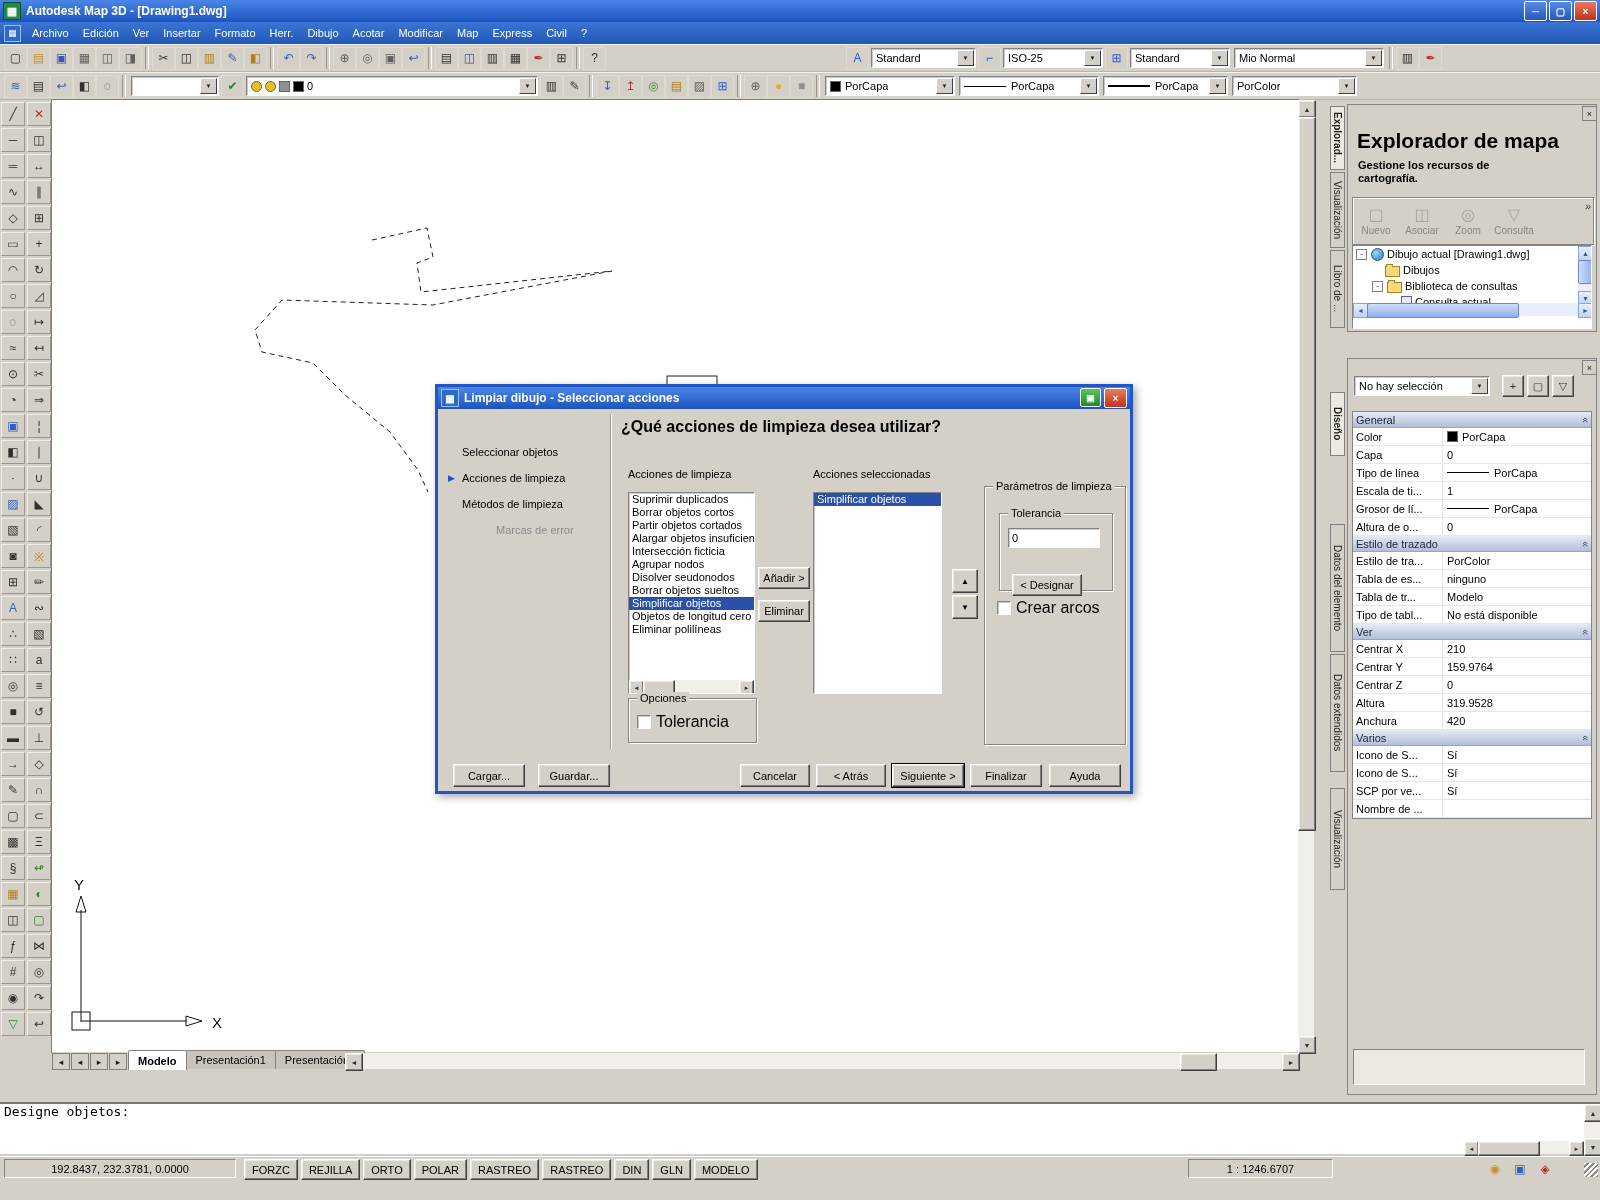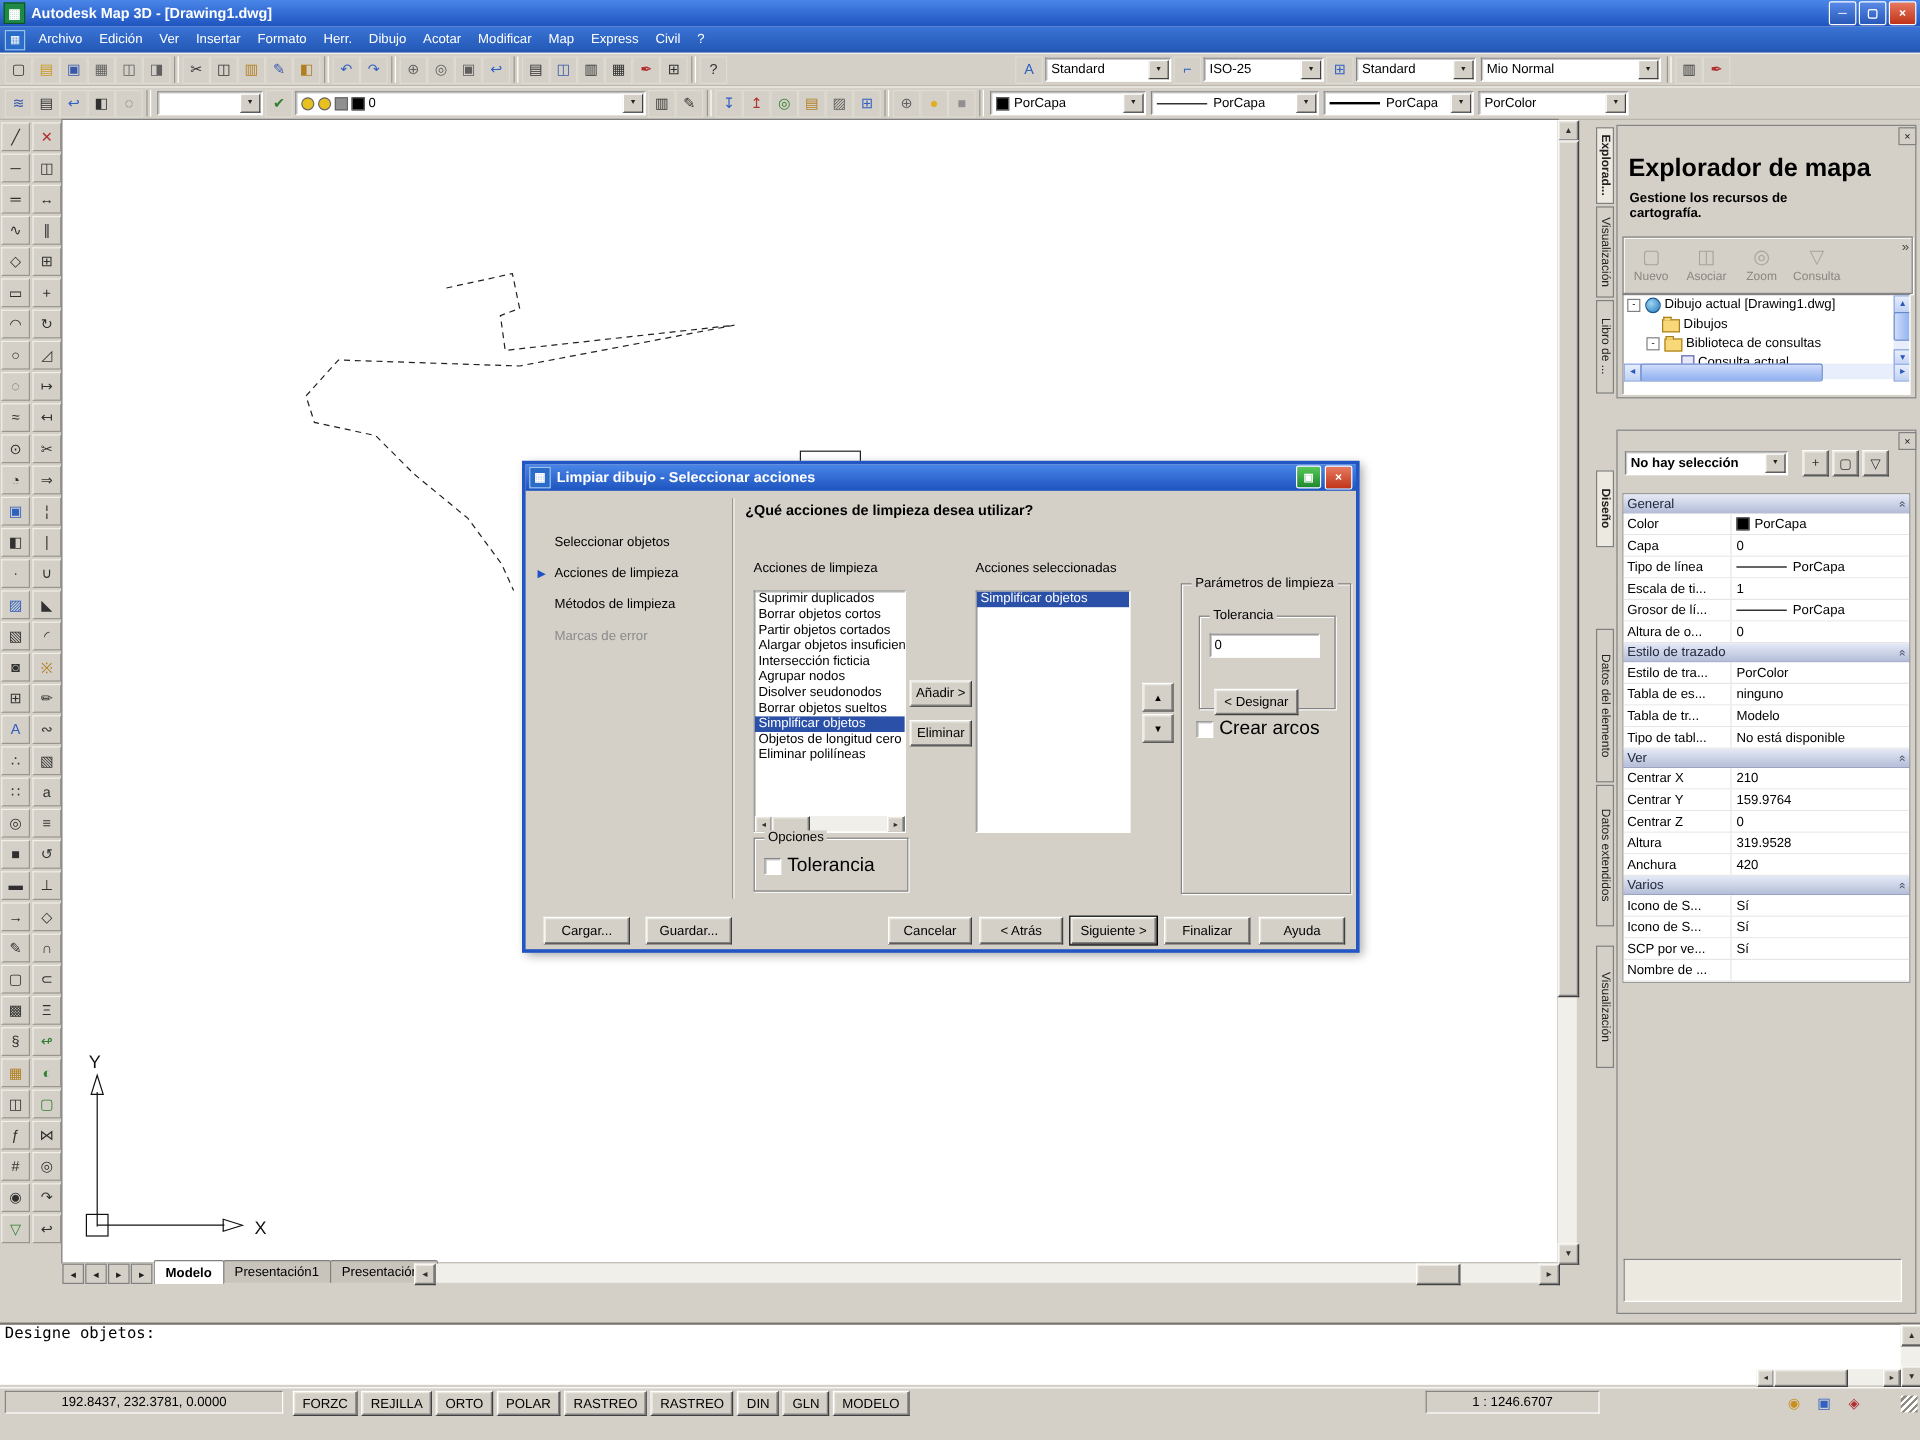--- a/index.html
+++ b/index.html
@@ -116,23 +116,23 @@
              color:#fff;font-weight:bold;font-size:12px;padding:0 3px;}
   .dlg-ico{width:16px;height:16px;background:#2a6cc8;border:1px solid #9cc0ee;color:#fff;font-size:10px;display:flex;align-items:center;justify-content:center;margin-right:5px;}
   #dlg-btns{margin-left:auto;display:flex;gap:3px;}
   .dlg-green{width:19px;height:17px;background:linear-gradient(180deg,#58c858,#1e8a2e);border:1px solid #fff;border-radius:2px;
              color:#fff;font-size:9px;display:flex;align-items:center;justify-content:center;}
   .dlg-body{position:absolute;left:0;top:22px;right:0;bottom:0;}
   #wizard-steps{position:absolute;left:10px;top:30px;width:158px;}
   .step{height:26px;display:flex;align-items:center;font-size:11px;}
   .step-arrow{width:14px;color:#2050c8;font-size:9px;}
   .step.done .step-label,.step.active .step-label{font-weight:normal;}
-  .step.disabled .step-label{color:#8a8a8a;}
+  .step.disabled .step-label{color:#8a8a8a;margin-left:34px;}
   .dlg-vline{position:absolute;left:172px;top:6px;height:334px;width:0;border-left:1px solid #9a968e;border-right:1px solid #fff;}
-  .dlg-heading{position:absolute;left:183px;top:9px;font-weight:bold;font-size:12px;}
+  .dlg-heading{position:absolute;left:183px;top:9px;font-weight:bold;font-size:16px;}
   .lbl{position:absolute;font-size:11px;}
   .listbox{position:absolute;background:#fff;border:1px solid;border-color:#848484 #fff #fff #848484;
            box-shadow:inset 1px 1px 0 rgba(80,80,80,.3);overflow:hidden;}
   .li{height:13px;line-height:13px;padding-left:3px;white-space:nowrap;font-size:11px;}
   .li.sel{background:#2a50a8;color:#fff;}
   .hscroll{position:absolute;left:0;right:0;bottom:0;height:13px;background:#f1efe9;}
   .hs-btn{position:absolute;top:0;width:13px;height:13px;display:flex;align-items:center;justify-content:center;font-size:6px;color:#303030;}
   .btn{background:#d4d0c8;border:1px solid;border-color:#fff #404040 #404040 #fff;
        box-shadow:inset -1px -1px 0 #808080, inset 1px 1px 0 #ece9e0;
        display:flex;align-items:center;justify-content:center;font-size:11px;font-family:"Liberation Sans",sans-serif;}
@@ -488,21 +488,21 @@
 <div id="props-strip" class="abs" data-name="properties-side-tabs" style="position: absolute;">
     <div class="vtab active" data-name="side-tab-dise-o" style="top: 34px; height: 64px;">Diseño</div>
     <div class="vtab" data-name="side-tab-datos-del-elemento" style="top: 166px; height: 128px;">Datos del elemento</div>
     <div class="vtab" data-name="side-tab-datos-extendidos" style="top: 296px; height: 118px;">Datos extendidos</div>
     <div class="vtab" data-name="side-tab-visualizaci-n" style="top: 430px; height: 102px;">Visualización</div>
   </div>
 <div class="abs panel-close" style="left:1582px;top:360px;" data-name="close-icon">×</div>
 
 <div id="props" class="abs" data-name="properties-panel">
   <div class="props-top" data-name="properties-header">
-    <div class="combo" id="sel-combo" style="width:136px;font-weight:bold;" data-name="selection-combo">
+    <div class="combo" id="sel-combo" style="width:136px;" data-name="selection-combo">
       <span class="combo-val">No hay selección</span>
       <span class="combo-dd" data-name="chevron-down-icon">▼</span>
     </div>
     <div id="props-icons" data-name="properties-toolbar">
         <div class="sico20 raised" data-name="pickadd-toggle-icon">+</div>
         <div class="sico20 raised" data-name="select-objects-icon">▢</div>
         <div class="sico20 raised" data-name="quick-select-icon">▽</div>
       </div>
   </div>
   <div id="prop-grid" data-name="property-grid">

